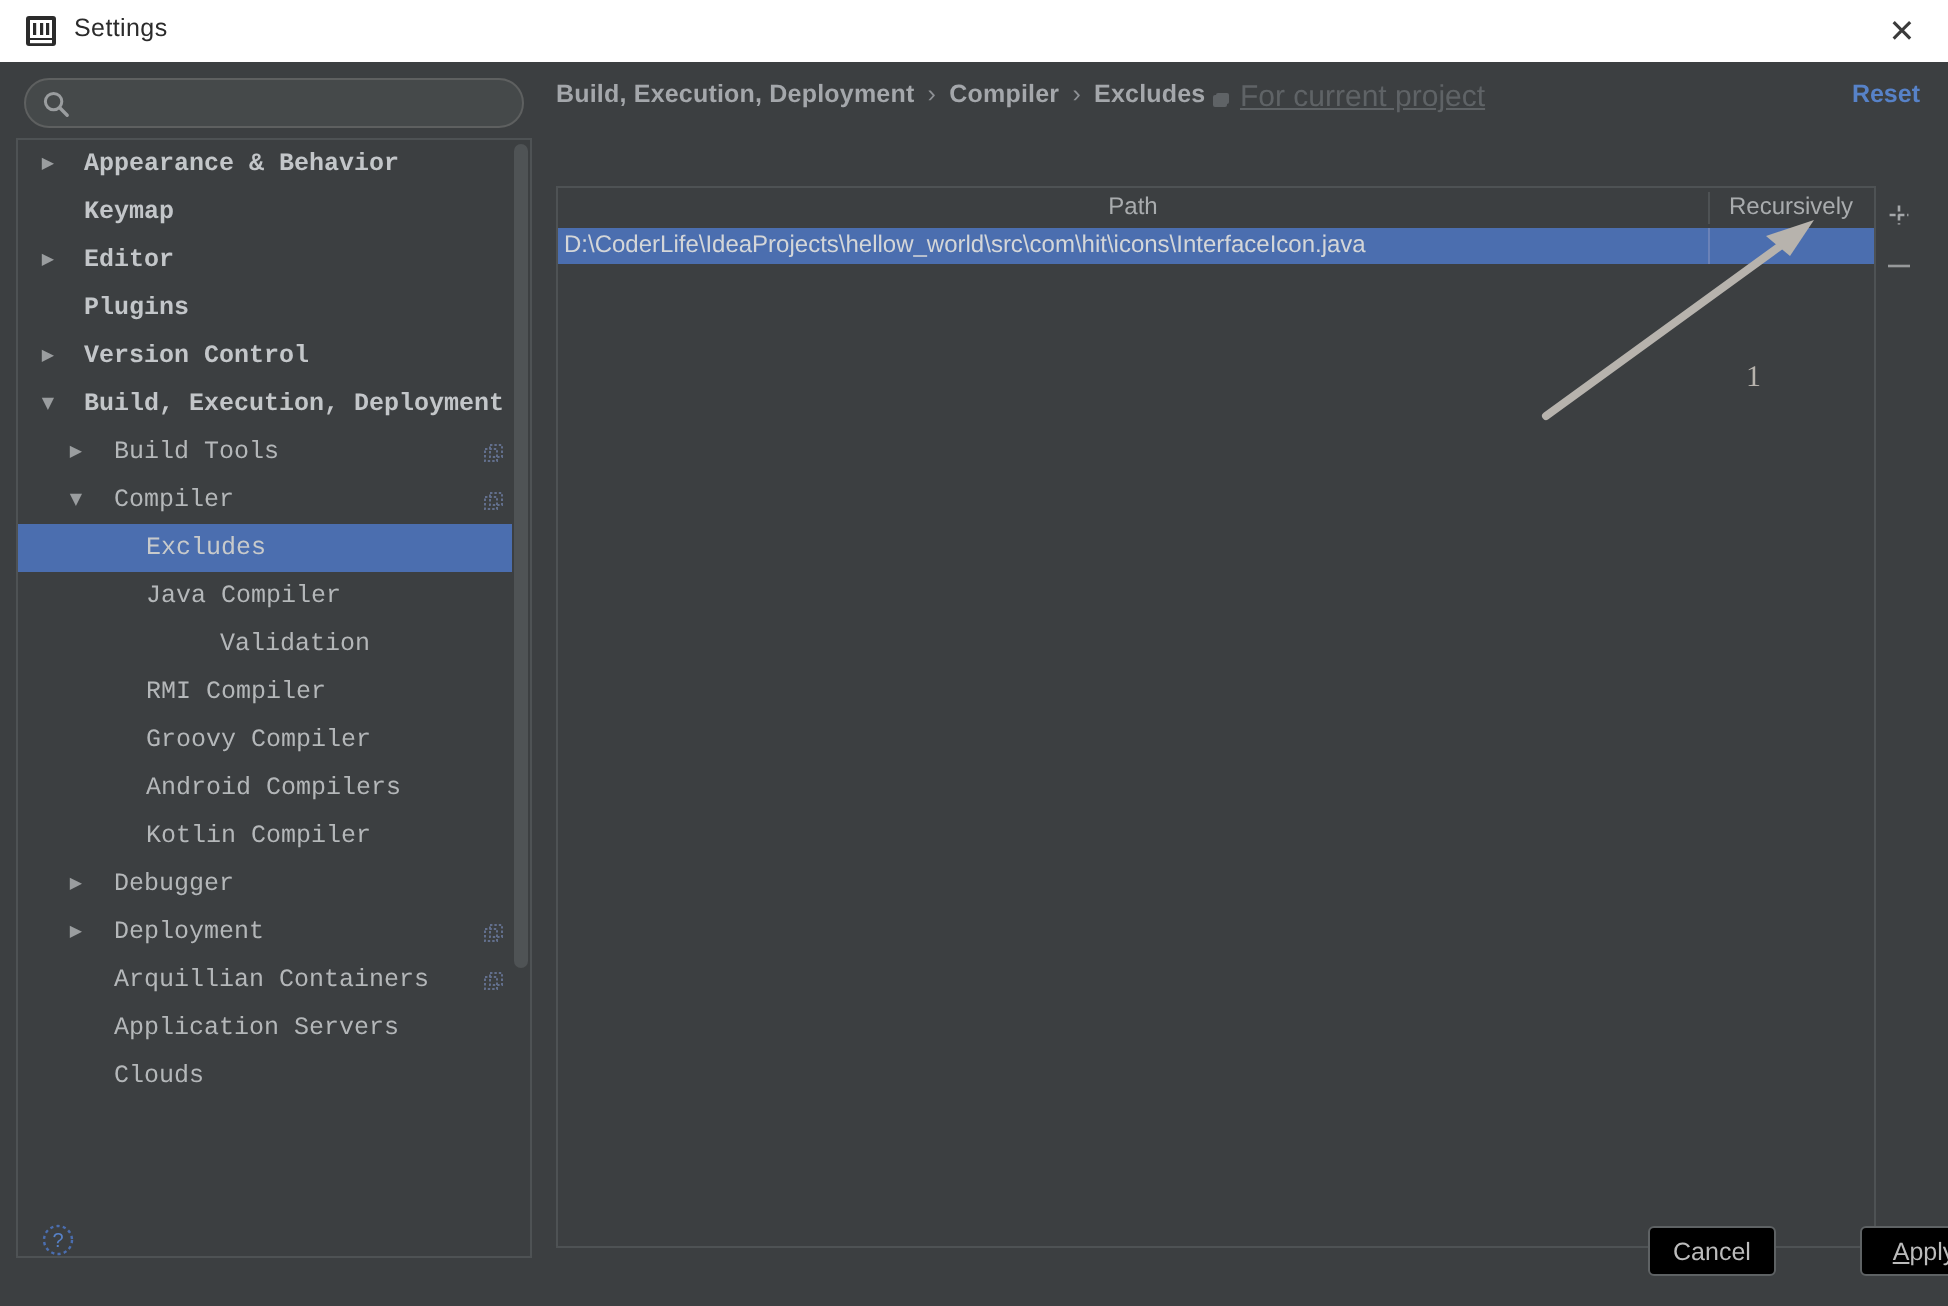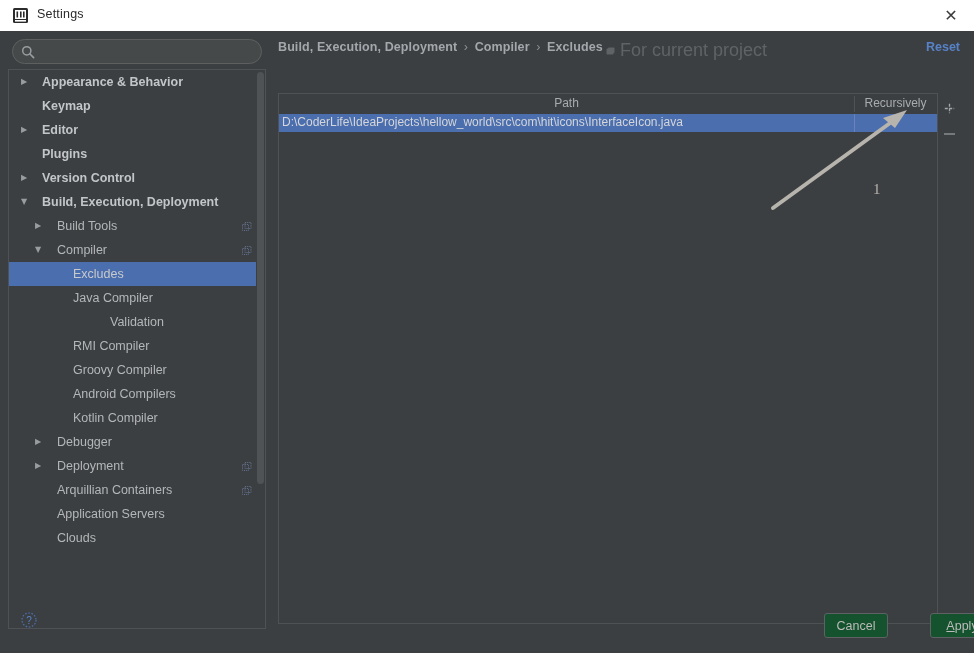--- a/index.html
+++ b/index.html
@@ -100,21 +100,21 @@
   }
   .twisty {
     position: absolute;
     width: 10px; height: 10px;
     display: flex; align-items: center; justify-content: center;
     font-size: 8px;
     color: #9a9d9f;
     font-family: "DejaVu Sans", sans-serif;
     line-height: 1;
   }
-  .tree-label { position: absolute; }
+  .tree-label { position: absolute; font-family: Liberation Mono, monospace; }
   .badge-icon {
     position: absolute; right: 13px;
     width: 10px; height: 10px;
     opacity: .75;
   }
   .sb-track {
     position: absolute; right: 0px; top: 0;
     width: 9px; height: 558px;
     background: #3c3f41;
   }
@@ -131,21 +131,21 @@
     font-size: 12.5px; font-weight: bold;
     color: #a4a7ab;
     white-space: nowrap;
     letter-spacing: .1px;
   }
   .crumb-sep { color: #8d9094; font-weight: normal; padding: 0 3px; }
   .scope-icon {
     position: absolute; left: 606px; top: 11px;
     width: 9px; height: 9px;
   }
-  .scope-text { position: absolute; left: 620px; top: 9px; font-size: 18px; color: #5f6366; }
+  .scope-text { position: absolute; left: 620px; top: 9px; font-size: 15px; color: #5f6366; text-decoration: underline; }
   .reset-link {
     position: absolute; right: 14px; top: 9px;
     font-size: 12.5px; font-weight: bold; color: #5782c8;
     cursor: pointer;
   }
 
   
   .table {
     position: absolute; left: 278px; top: 62px;
     width: 660px; height: 531px;
@@ -208,21 +208,21 @@
   }
 
   
   .help-icon {
     position: absolute; left: 21px; top: 581px;
     width: 16px; height: 16px;
   }
   .btn {
     position: absolute; top: 582px;
     height: 25px;
-    background: #14532d;
+    background: #000000;
     border: 1px solid #5e6264;
     border-radius: 3px;
     color: #bbbbbb;
     font-size: 12.5px;
     font-family: "Liberation Sans", sans-serif;
     display: flex; align-items: center; justify-content: center;
     cursor: default;
     box-sizing: border-box;
   }
   .btn-ok     { left: 754px; width: 64px; background: #4e5254; border-color: #6b7072; margin-top: 44px; }

